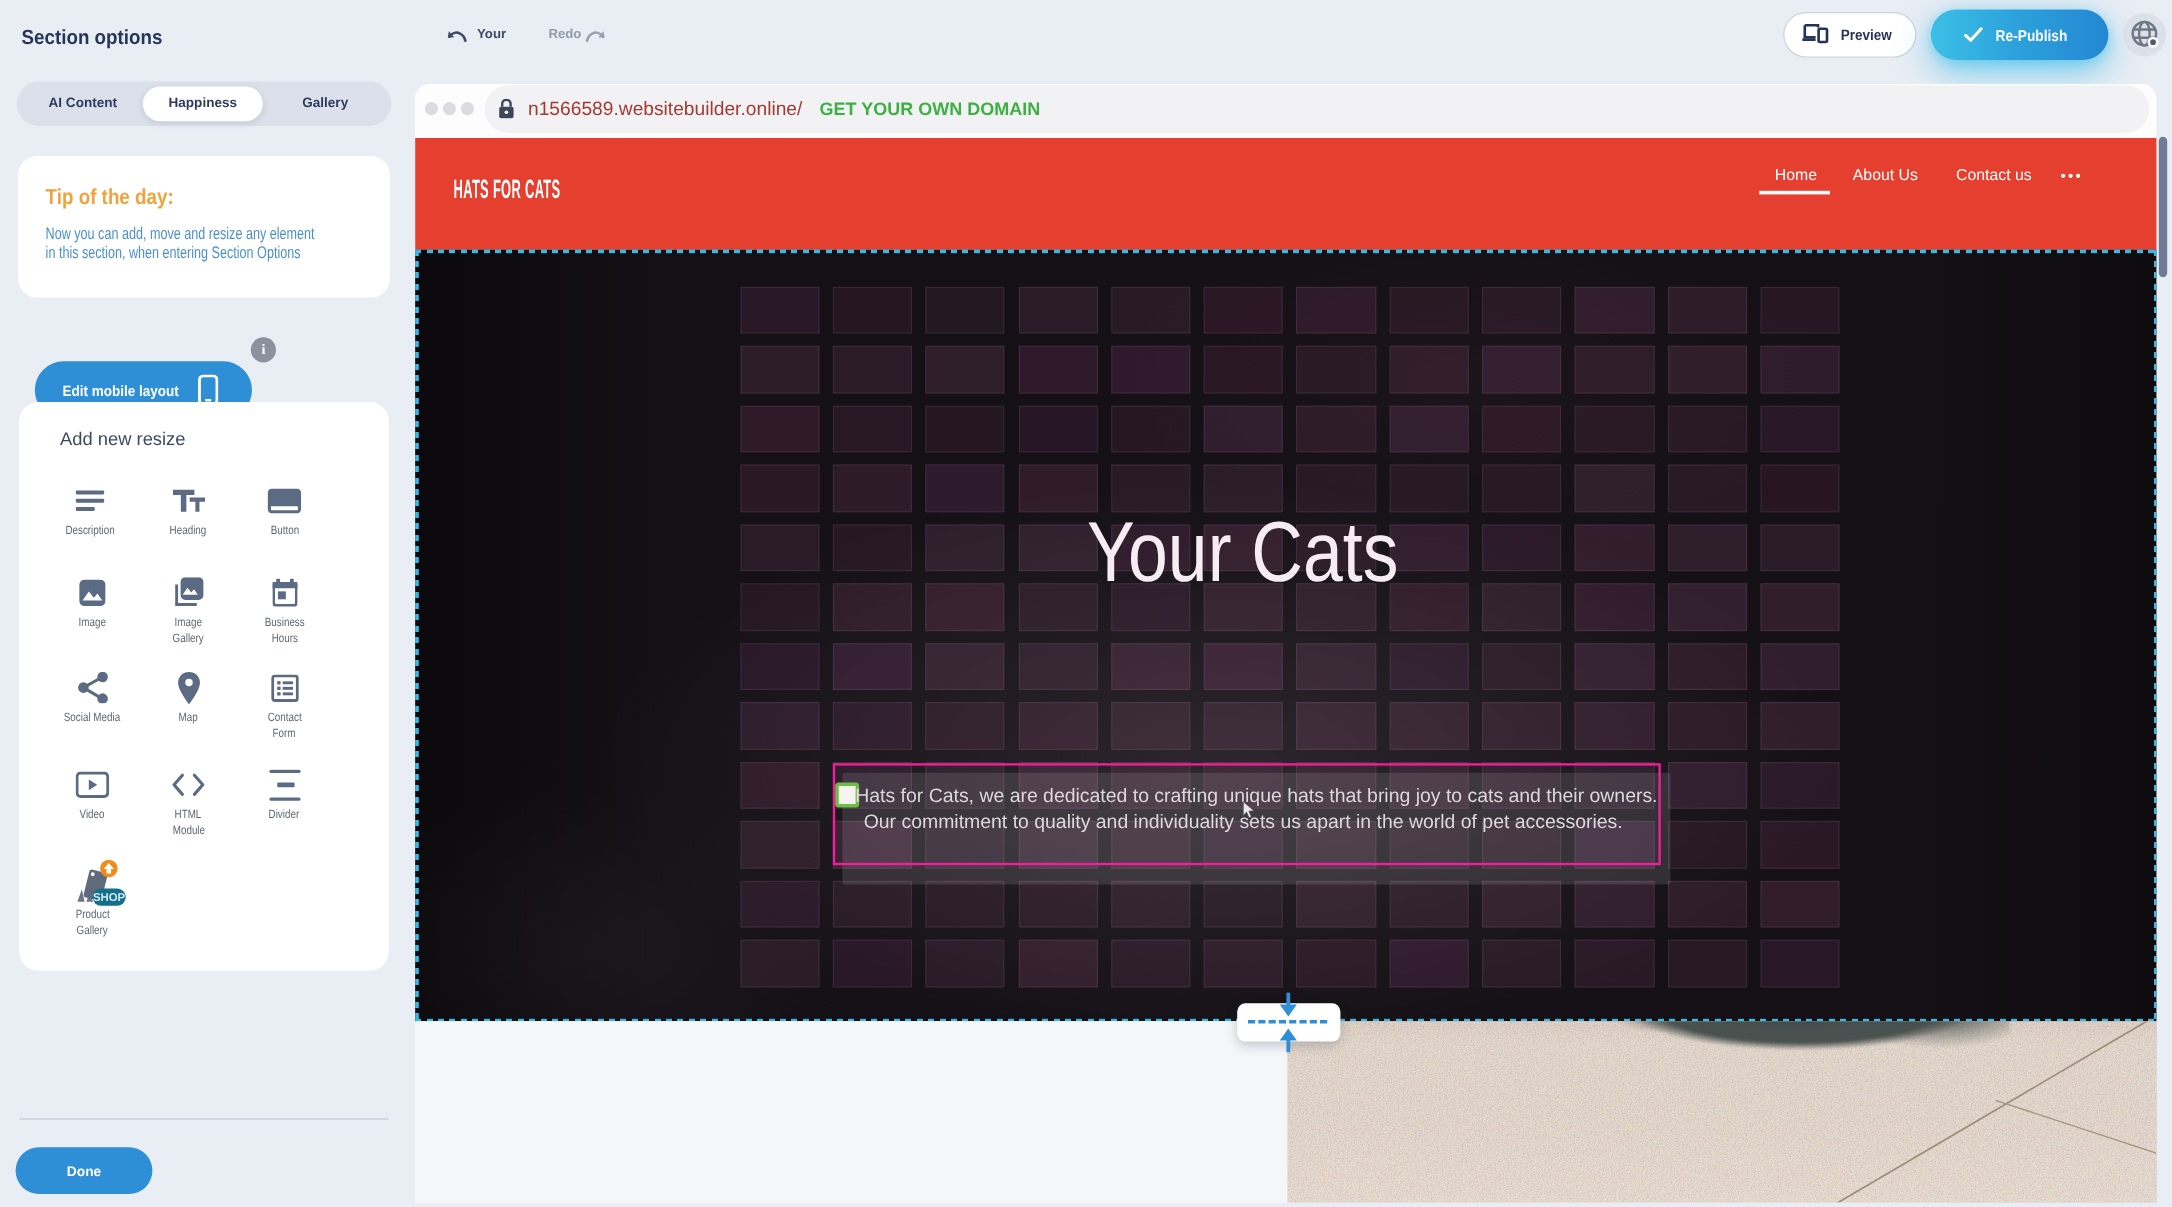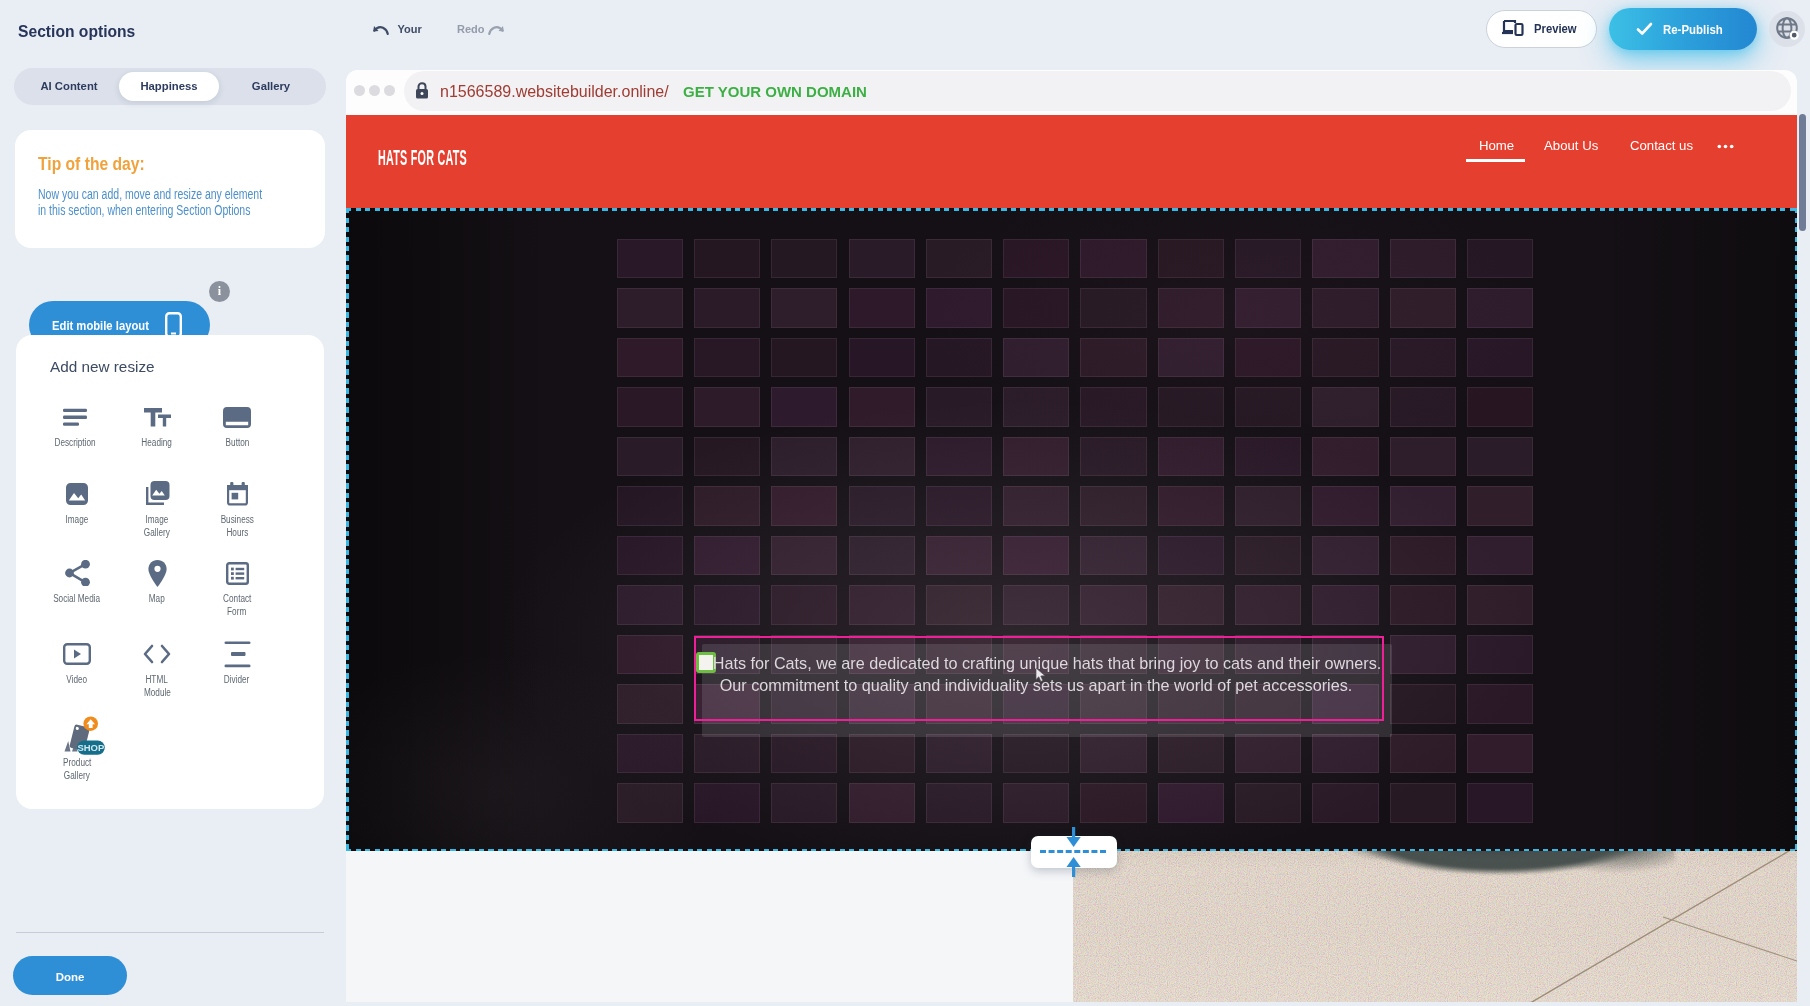--- a/index.html
+++ b/index.html
@@ -507,20 +507,21 @@
 <div class="cell" style="left:502.5px;top:575.3px;background:hsl(317,26%,14.9%)"></div>
 <div class="cell" style="left:579.8px;top:575.3px;background:hsl(307,23%,12.6%)"></div>
 <div class="cell" style="left:657.1px;top:575.3px;background:hsl(306,24%,13.3%)"></div>
 <div class="cell" style="left:734.4px;top:575.3px;background:hsl(318,29%,12.6%)"></div>
 <div class="cell" style="left:811.7px;top:575.3px;background:hsl(307,29%,13.7%)"></div>
 <div class="cell" style="left:889.0px;top:575.3px;background:hsl(309,20%,12.7%)"></div>
 <div class="cell" style="left:966.3px;top:575.3px;background:hsl(311,25%,13.0%)"></div>
 <div class="cell" style="left:1043.6px;top:575.3px;background:hsl(311,20%,12.3%)"></div>
 <div class="cell" style="left:1120.9px;top:575.3px;background:hsl(304,24%,12.6%)"></div>
     <div id="herolight"></div>
+    <div class="hl" id="h1b"><span>Your Cats</span></div>
     <div id="glass"></div>
     <div id="pinkbox"></div>
     <div id="greenhandle"></div>
     <div class="dline" id="dl2">Our commitment to quality and individuality sets us apart in the world of pet accessories.</div>
     <div class="dline" id="dl1">Hats for Cats, we are dedicated to crafting unique hats that bring joy to cats and their owners.</div>
     <svg class="ic" style="position:absolute;left:689px;top:459px" width="11" height="16" viewBox="0 0 11 16">
       <path d="M1 1 L1 12.5 L3.8 9.8 L5.8 14.5 L7.8 13.6 L5.8 9 L10 8.7 Z" fill="#ece9ec" stroke="#55505a" stroke-width="0.7"></path>
     </svg>
   </div>
   <div id="sel">

